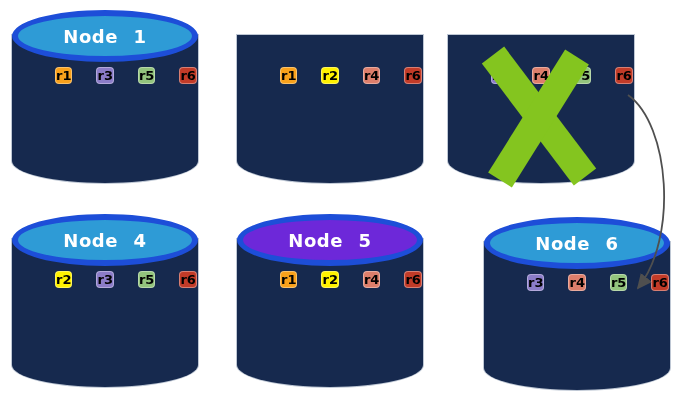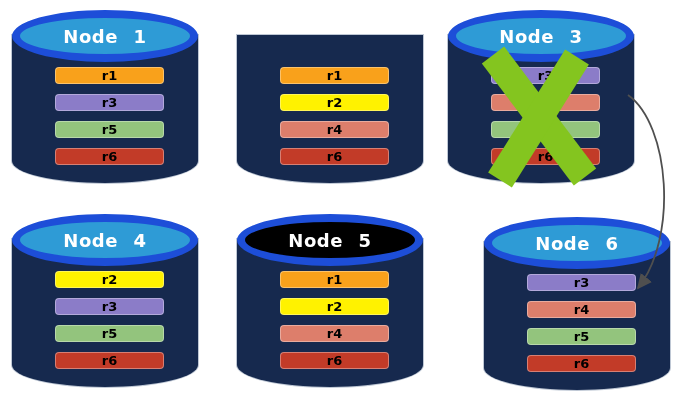--- a/index.html
+++ b/index.html
@@ -14,30 +14,30 @@
   .n4{left:12px;top:212px;}
   .n5{left:237px;top:212px;}
   .n6{left:448px;top:215px;margin-left:36px;}
   .cyl-body{
     position:absolute;left:0;right:0;top:27px;bottom:0;
     border-radius:0 0 93px 93px / 0 0 22px 22px;
     box-shadow:0 0 0 1px rgba(110,130,160,0.45);
   }
   .cyl-top{
     position:absolute;left:0;right:0;top:2px;height:52px;
-    border-radius:50%;border:8px solid #1d4ed8;box-sizing:border-box;
+    border-radius:50%;border:6px solid #1d4ed8;box-sizing:border-box;
     display:flex;align-items:center;justify-content:center;z-index:2;
   }
   .node-title{
     color:#ffffff;font-weight:bold;font-size:18px;word-spacing:9px;
     letter-spacing:0.5px;
   }
   .bars{
     position:absolute;left:43px;right:34px;top:59px;z-index:3;
-    display:flex;flex-direction:column;gap:10px;
+    display:flex;gap:24px;
   }
   .bar{
     height:17px;border-radius:4px;border:1px solid rgba(255,255,255,0.35);
     box-sizing:border-box;display:flex;align-items:center;justify-content:center;
   }
   .bar span{color:#000000;font-weight:bold;font-size:13px;line-height:1;}
   #overlay{
     position:absolute;left:0;top:0;width:676px;height:402px;z-index:10;
     pointer-events:none;
   }
@@ -79,23 +79,20 @@
         <span>r4</span>
       </div>
     <div class="bar" style="background: rgb(194, 59, 40);">
         <span>r6</span>
       </div>
   </div>
 </div>
 
 <div class="node n3">
   <div class="cyl-body" style="background: rgb(22, 41, 78);"></div>
-  <div class="cyl-top" style="background: rgb(46, 155, 214);">
-    <span class="node-title">Node 3</span>
-  </div>
   <div class="bars">
     <div class="bar" style="background: rgb(139, 124, 200);">
         <span>r3</span>
       </div>
     <div class="bar" style="background: rgb(221, 126, 107);">
         <span>r4</span>
       </div>
     <div class="bar" style="background: rgb(147, 196, 125);">
         <span>r5</span>
       </div>
@@ -121,21 +118,21 @@
         <span>r5</span>
       </div>
     <div class="bar" style="background: rgb(194, 59, 40);">
         <span>r6</span>
       </div>
   </div>
 </div>
 
 <div class="node n5">
   <div class="cyl-body" style="background: rgb(22, 41, 78);"></div>
-  <div class="cyl-top" style="background: #000000;">
+  <div class="cyl-top" style="background: #6d28d9;">
     <span class="node-title">Node 5</span>
   </div>
   <div class="bars">
     <div class="bar" style="background: rgb(249, 161, 27);">
         <span>r1</span>
       </div>
     <div class="bar" style="background: rgb(255, 242, 0);">
         <span>r2</span>
       </div>
     <div class="bar" style="background: rgb(221, 126, 107);">

